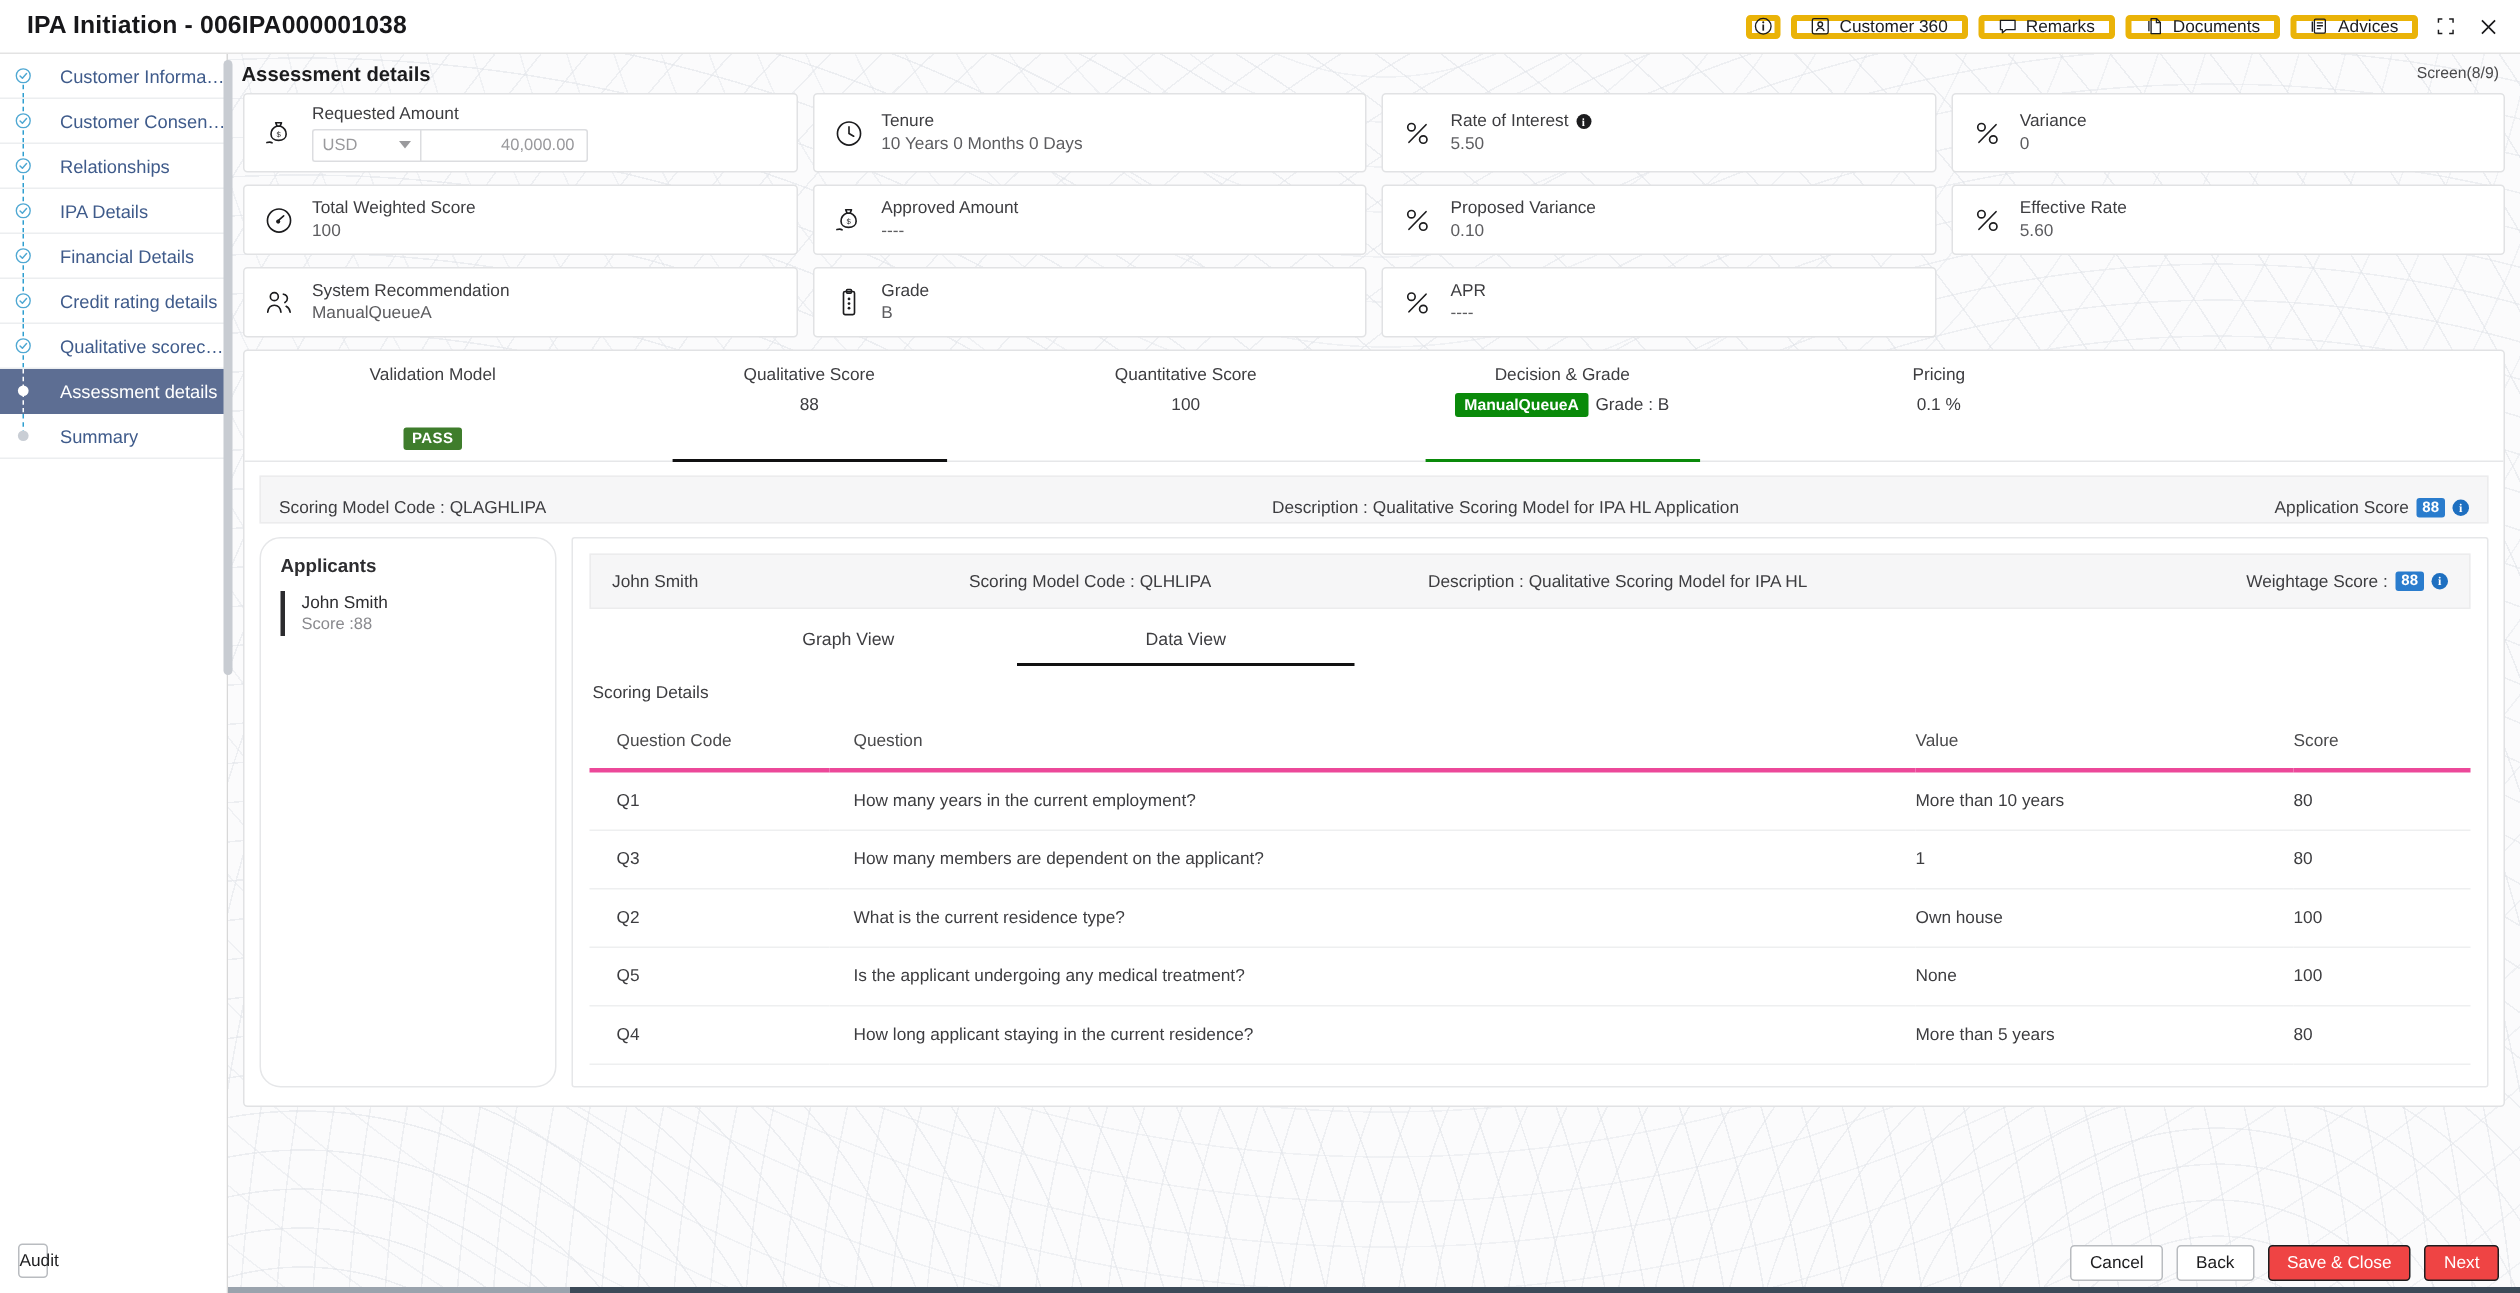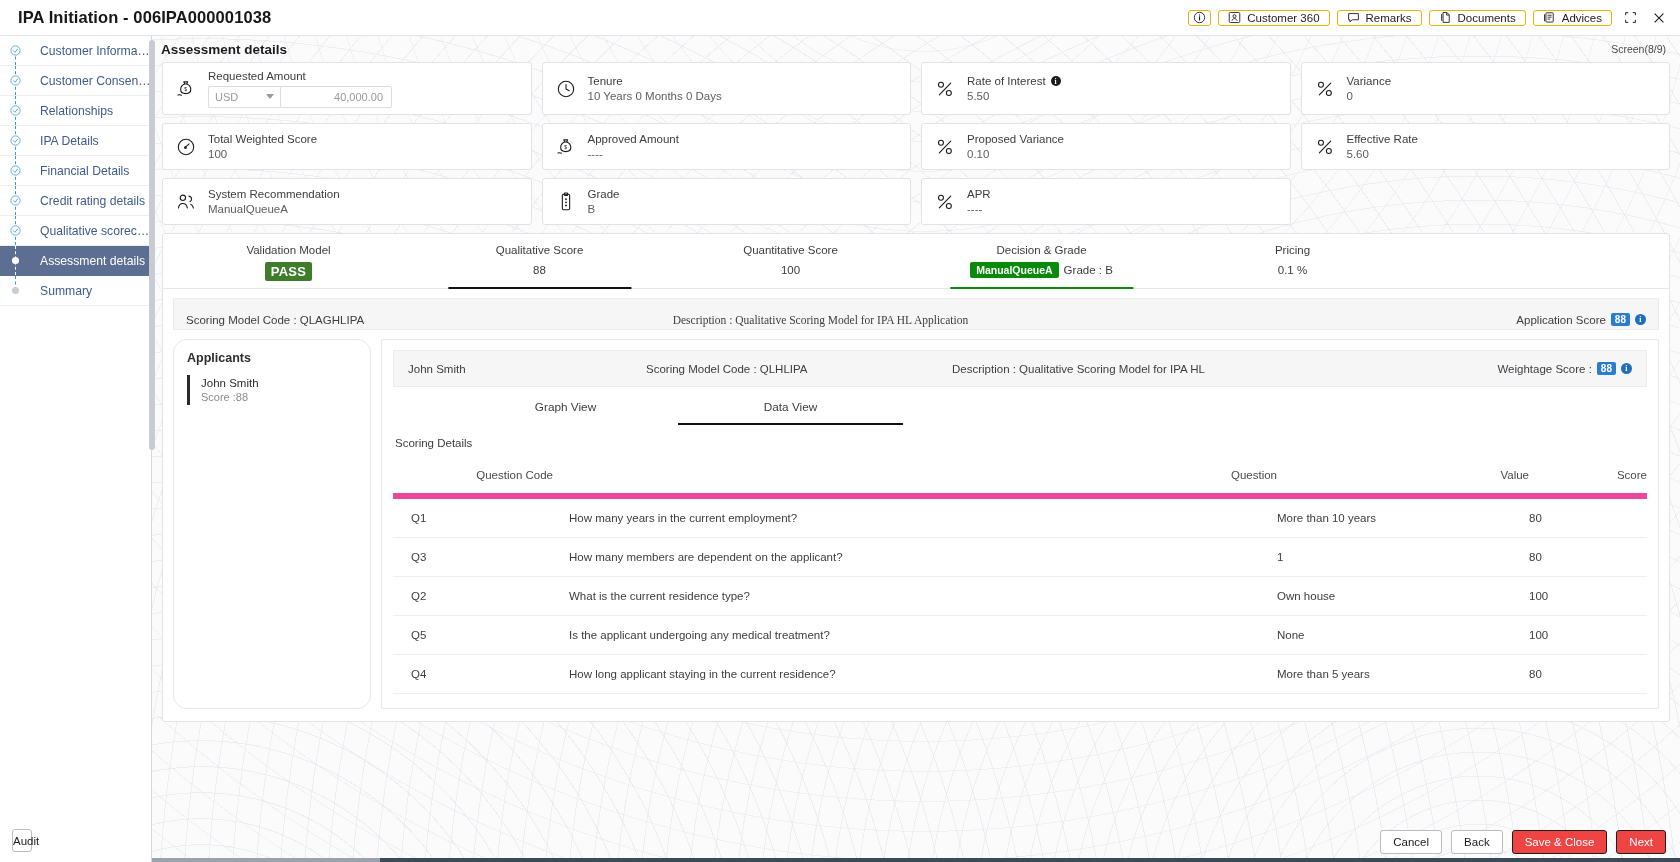--- a/index.html
+++ b/index.html
@@ -13,21 +13,21 @@
   
   .titlebar {
     height: 36px; background: #ffffff; border-bottom: 1px solid #e3e3e3;
     display: flex; align-items: center; padding: 0 10px 0 18px;
     position: relative; z-index: 20;
   }
   .app-title { font-size: 16.5px; font-weight: bold; color: #17171a; letter-spacing: .1px; }
   .titlebar-spacer { flex: 1 1 auto; }
   .tb-actions { display: flex; align-items: center; gap: 7px; }
   .tb-btn {
-    height: 16px; border: 1px solid #eab308; border-radius: 3px;
+    height: 16px; border: 4px solid #eab308; border-radius: 3px;
     background: #fff; display: flex; align-items: center; gap: 6px;
     padding: 0 9px; font-size: 11.5px; color: #1c1c1e; cursor: pointer; white-space: nowrap;
   }
   .tb-btn.icon-only { width: 23px; padding: 0; justify-content: center; }
   .tb-ico { width: 13px; height: 13px; display: block; }
   .tb-plain {
     width: 22px; height: 22px; display: flex; align-items: center; justify-content: center;
     cursor: pointer; color: #1c1c1e;
   }
 
@@ -131,43 +131,43 @@
   }
   .score-tab .st-label { font-size: 11.5px; color: #3d3d40; }
   .score-tab .st-value { font-size: 11.5px; color: #3d3d40; margin-top: 6px; min-height: 15px; display: flex; align-items: center; justify-content: center; gap: 5px; }
   .score-tab .underline {
     position: absolute; left: 50%; transform: translateX(-50%);
     bottom: -1px; height: 2px; width: 73%; background: transparent;
   }
   .score-tab.active .underline { background: #111112; }
   .score-tab.decision .underline { background: #0a8a0a; }
   .badge-pass {
-    background: #3f7d2c; color: #fff; font-size: 13px; font-weight: bold;
-    border-radius: 2px; padding: 2px 6px; letter-spacing: .3px;
+    background: #3f7d2c; color: #fff; font-size: 10px; font-weight: bold;
+    border-radius: 2px; padding: 2px 6px; letter-spacing: .3px; margin-top: 23px;
   }
   .badge-green {
     background: #0a8a0a; color: #fff; font-size: 10.5px; font-weight: bold;
     border-radius: 2px; padding: 2px 6px;
   }
   .badge-blue {
     background: #2a7ccd; color: #fff; font-size: 10px; font-weight: bold;
     border-radius: 2px; padding: 1px 4px; display: inline-block;
   }
   .info-i {
     width: 11px; height: 11px; border-radius: 50%; background: #1e6fc0; color: #fff;
     font-size: 8px; font-weight: bold; display: inline-flex; align-items: center;
     justify-content: center; font-family: "Liberation Serif", serif;
   }
 
   .model-bar {
     margin: 9px 10px 0; background: #f6f6f7; border: 1px solid #ececed;
     height: 32px; display: grid; grid-template-columns: 1fr 1fr 1fr;
     align-items: center; padding: 14px 12px; font-size: 11.5px; color: #3d3d40;
   }
-  .model-bar .mb-mid { text-align: left; font-family: Liberation Serif, serif; }
+  .model-bar .mb-mid { text-align: right; }
   .model-bar .mb-right { text-align: right; display: flex; align-items: center; justify-content: flex-end; gap: 5px; }
 
   
   .app-layout { display: flex; gap: 10px; padding: 9px 10px 12px; align-items: stretch; }
   .applicants {
     width: 198px; flex: 0 0 198px; background: #ffffff;
     border: 1px solid #e6e7e9; border-radius: 14px; padding: 11px 0 0;
   }
   .applicants-title { font-size: 12.5px; font-weight: bold; color: #2d2d30; padding: 0 13px 10px; }
   .applicant-item {
@@ -187,22 +187,22 @@
   .view-tabs { display: flex; margin: 13px 0 0; padding-left: 60px; }
   .view-tab {
     width: 225px; text-align: center; font-size: 11.8px; color: #3d3d40;
     padding-bottom: 9px; cursor: pointer; border-bottom: 2px solid transparent;
   }
   .view-tab.active { border-bottom-color: #111112; }
   .scoring-label { font-size: 11.5px; color: #3d3d40; margin: 12px 0 0 2px; }
 
   table.scoring { width: 100%; border-collapse: collapse; margin-top: 20px; }
   table.scoring th {
-    font-size: 11.5px; font-weight: normal; color: #4a4a4c; text-align: right;
-    padding: 0 0 12px 0; border-bottom: 6px solid #ec4899;
+    font-size: 11.5px; font-weight: normal; color: #4a4a4c; text-align: left;
+    padding: 0 0 12px 0; border-bottom: 3px solid #ec4899;
   }
   table.scoring td {
     font-size: 11.5px; color: #3d3d40; padding: 13px 0; border-bottom: 1px solid #eeeff0;
   }
   table.scoring .c-code { width: 160px; padding-left: 18px; }
   table.scoring .c-q { width: auto; padding-left: 16px; }
   table.scoring .c-val { width: 252px; }
   table.scoring .c-score { width: 118px; }
   table.scoring tr:last-child td { border-bottom: 1px solid #eeeff0; }
 

